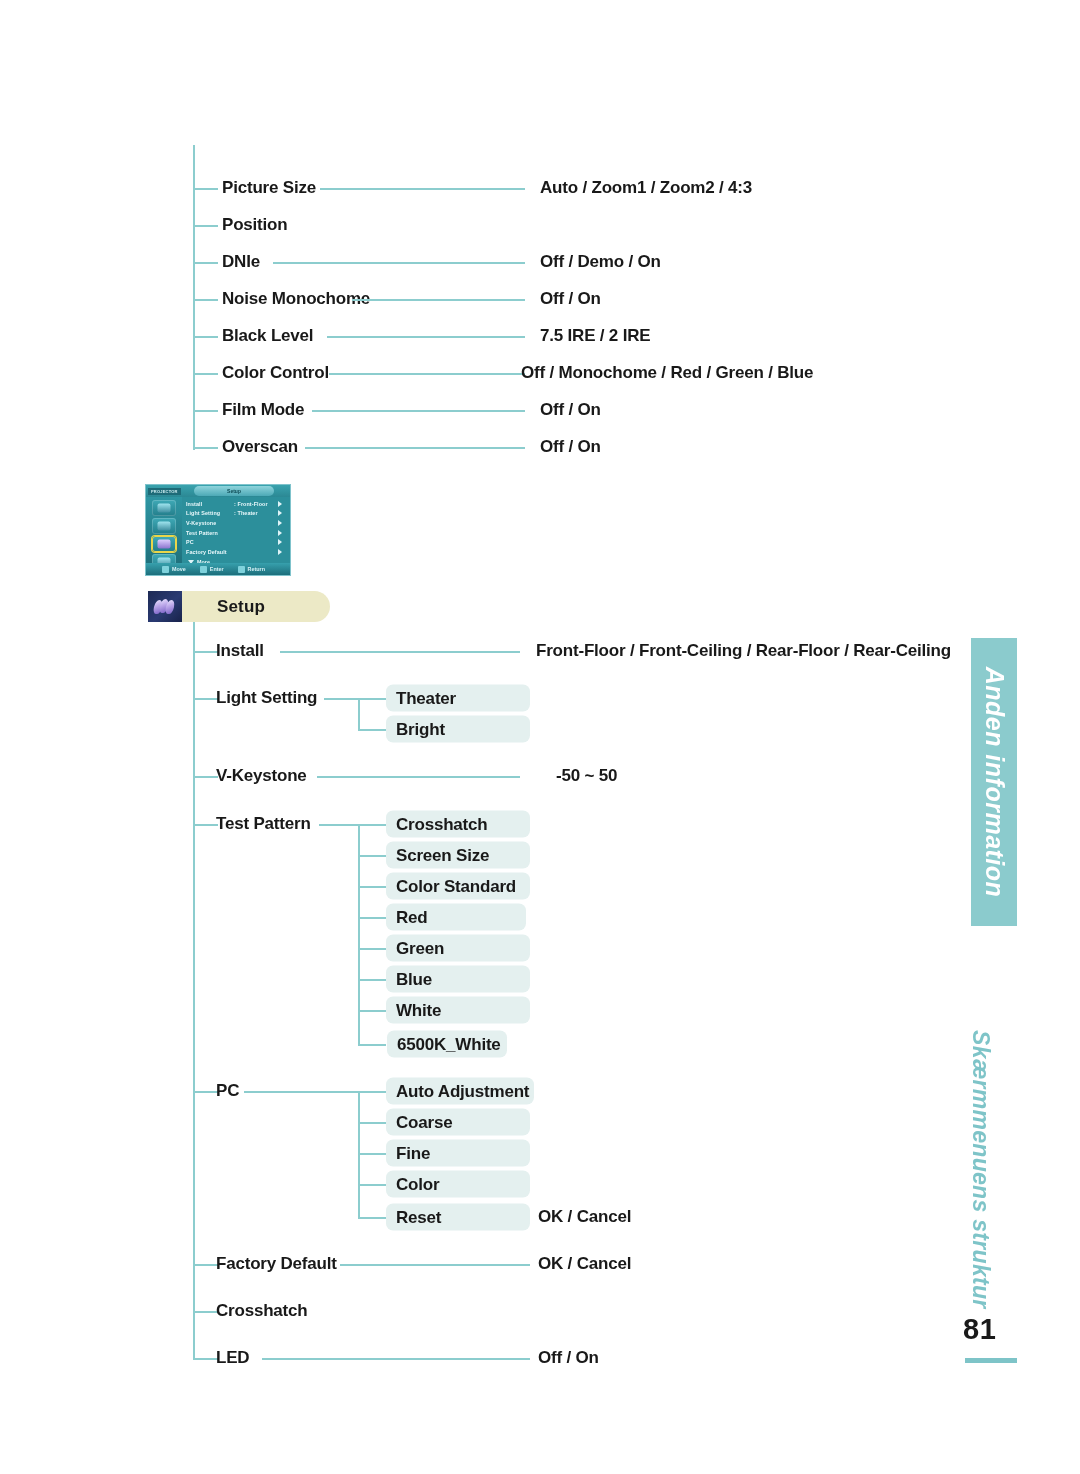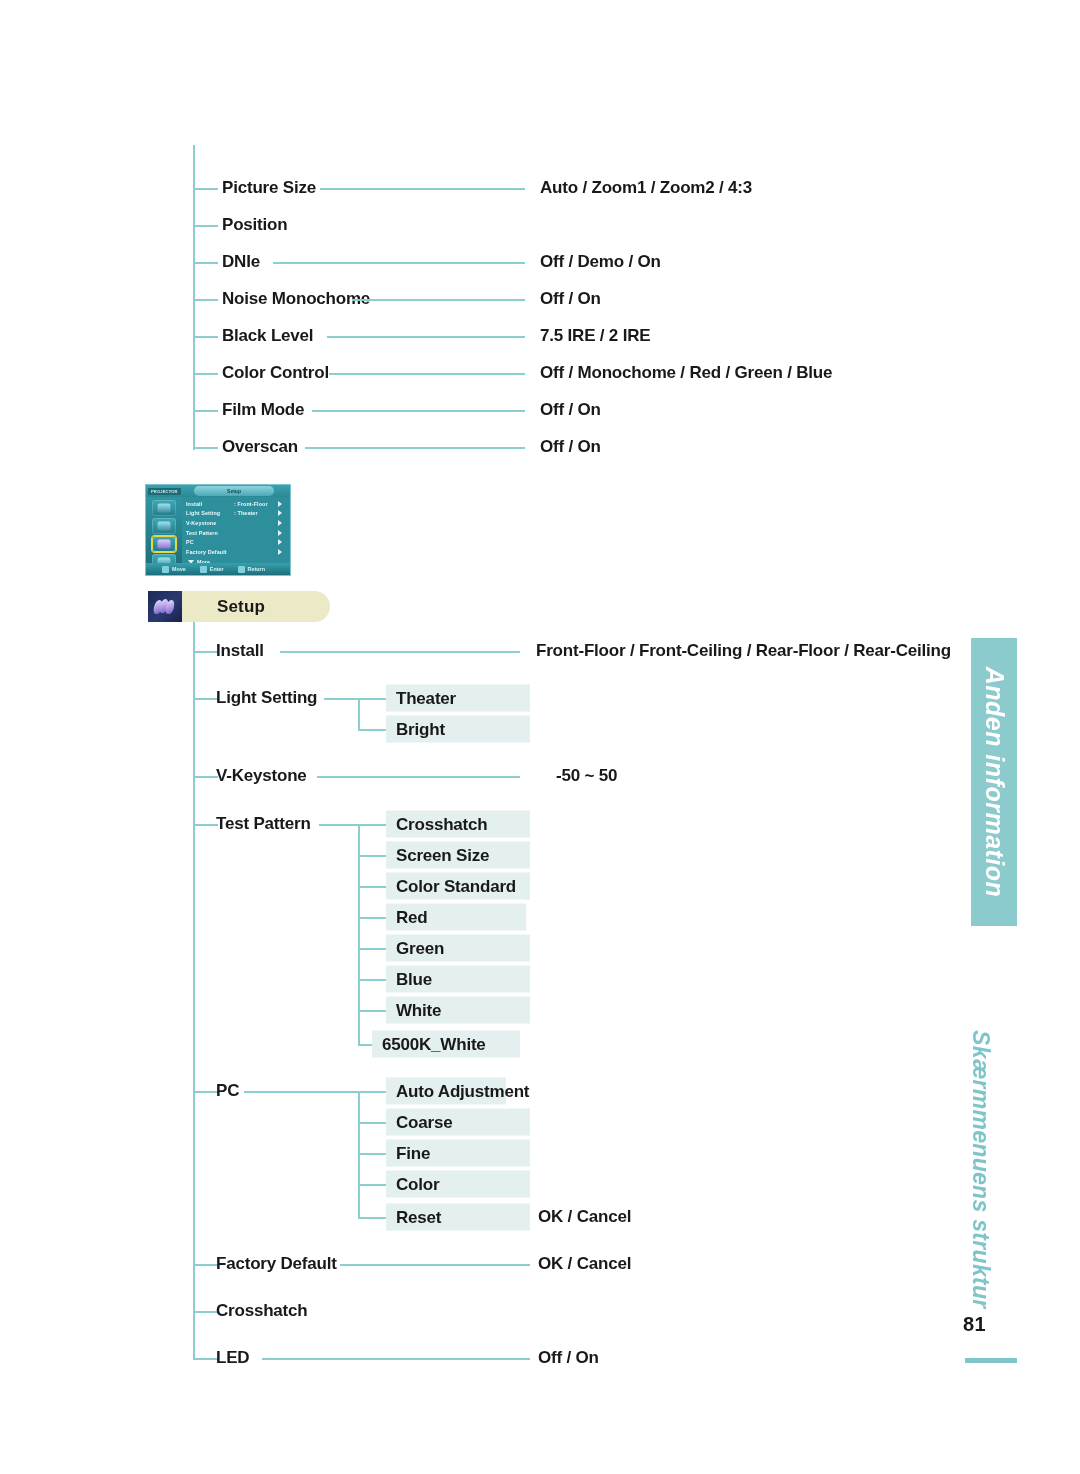--- a/index.html
+++ b/index.html
@@ -65,20 +65,21 @@
     transform: translateY(-50%);
     top:0;
     display:flex;
     align-items:center;
     padding-left:10px;
     font-size:17px;
     font-weight:bold;
     color:#191919;
     white-space:nowrap;
     letter-spacing:-0.2px;
+    border-radius:7px;
   }
 
   
   .sec-head {
     position:absolute;
     left:148px; top:591px;
     width:182px; height:31px;
   }
   .sec-pill {
     position:absolute;
@@ -234,21 +235,21 @@
     white-space:nowrap;
     color:#7ec4c8;
     font-size:23px;
     font-weight:bold;
     font-style:italic;
     letter-spacing:0.3px;
   }
   .pageno {
     position:absolute;
     left:963px; top:1313px;
-    font-size:20px; font-weight:bold; color:#1a1a1a;
+    font-size:29px; font-weight:bold; color:#1a1a1a;
     letter-spacing:0.5px;
   }
   .pagerule {
     position:absolute;
     left:965px; top:1358px;
     width:52px; height:5px;
     background:#7ec4c8;
   }
 </style>
 </head>
@@ -288,21 +289,21 @@
     <div class="stub" style="left:193px; width:25px;"></div>
     <div class="lbl" style="left:222px;">Black Level</div>
     <div class="leader" style="left:327px; width:198px;"></div>
     <div class="val" style="left:540px;">7.5 IRE / 2 IRE</div>
   </div>
 
   <div class="row" style="left:0;top:373px;">
     <div class="stub" style="left:193px; width:25px;"></div>
     <div class="lbl" style="left:222px;">Color Control</div>
     <div class="leader" style="left:329px; width:196px;"></div>
-    <div class="val" style="left:540px;">Off / Monochome / Red / Green / Blue</div>
+    <div class="val" style="left:521px;">Off / Monochome / Red / Green / Blue</div>
   </div>
 
   <div class="row" style="left:0;top:410px;">
     <div class="stub" style="left:193px; width:25px;"></div>
     <div class="lbl" style="left:222px;">Film Mode</div>
     <div class="leader" style="left:312px; width:213px;"></div>
     <div class="val" style="left:540px;">Off / On</div>
   </div>
 
   <div class="row" style="left:0;top:447px;">
@@ -460,33 +461,33 @@
   <div class="row" style="left:0;top:979px;">
     <div class="stub" style="left:358px; width:28px;"></div>
     <div class="chip" style="left:386px; width:144px;">Blue</div>
   </div>
   <div class="row" style="left:0;top:1010px;">
     <div class="stub" style="left:358px; width:28px;"></div>
     <div class="chip" style="left:386px; width:144px;">White</div>
   </div>
   <div class="row" style="left:0;top:1044px;">
     <div class="stub" style="left:358px; width:28px;"></div>
-    <div class="chip" style="left:372px; width:148px;">6500K_White</div>
+    <div class="chip" style="left:387px; width:120px;">6500K_White</div>
   </div>
 
   <div class="row" style="left:0;top:1091px;">
     <div class="stub" style="left:193px; width:25px;"></div>
     <div class="lbl" style="left:216px;">PC</div>
     <div class="leader" style="left:244px; width:115px;"></div>
   </div>
   <div class="trunk" style="left:358px; top:1091px; height:126px;"></div>
 
   <div class="row" style="left:0;top:1091px;">
     <div class="stub" style="left:358px; width:28px;"></div>
-    <div class="chip" style="left:386px; width:120px;">Auto Adjustment</div>
+    <div class="chip" style="left:386px; width:148px;">Auto Adjustment</div>
   </div>
   <div class="row" style="left:0;top:1122px;">
     <div class="stub" style="left:358px; width:28px;"></div>
     <div class="chip" style="left:386px; width:144px;">Coarse</div>
   </div>
   <div class="row" style="left:0;top:1153px;">
     <div class="stub" style="left:358px; width:28px;"></div>
     <div class="chip" style="left:386px; width:144px;">Fine</div>
   </div>
   <div class="row" style="left:0;top:1184px;">

